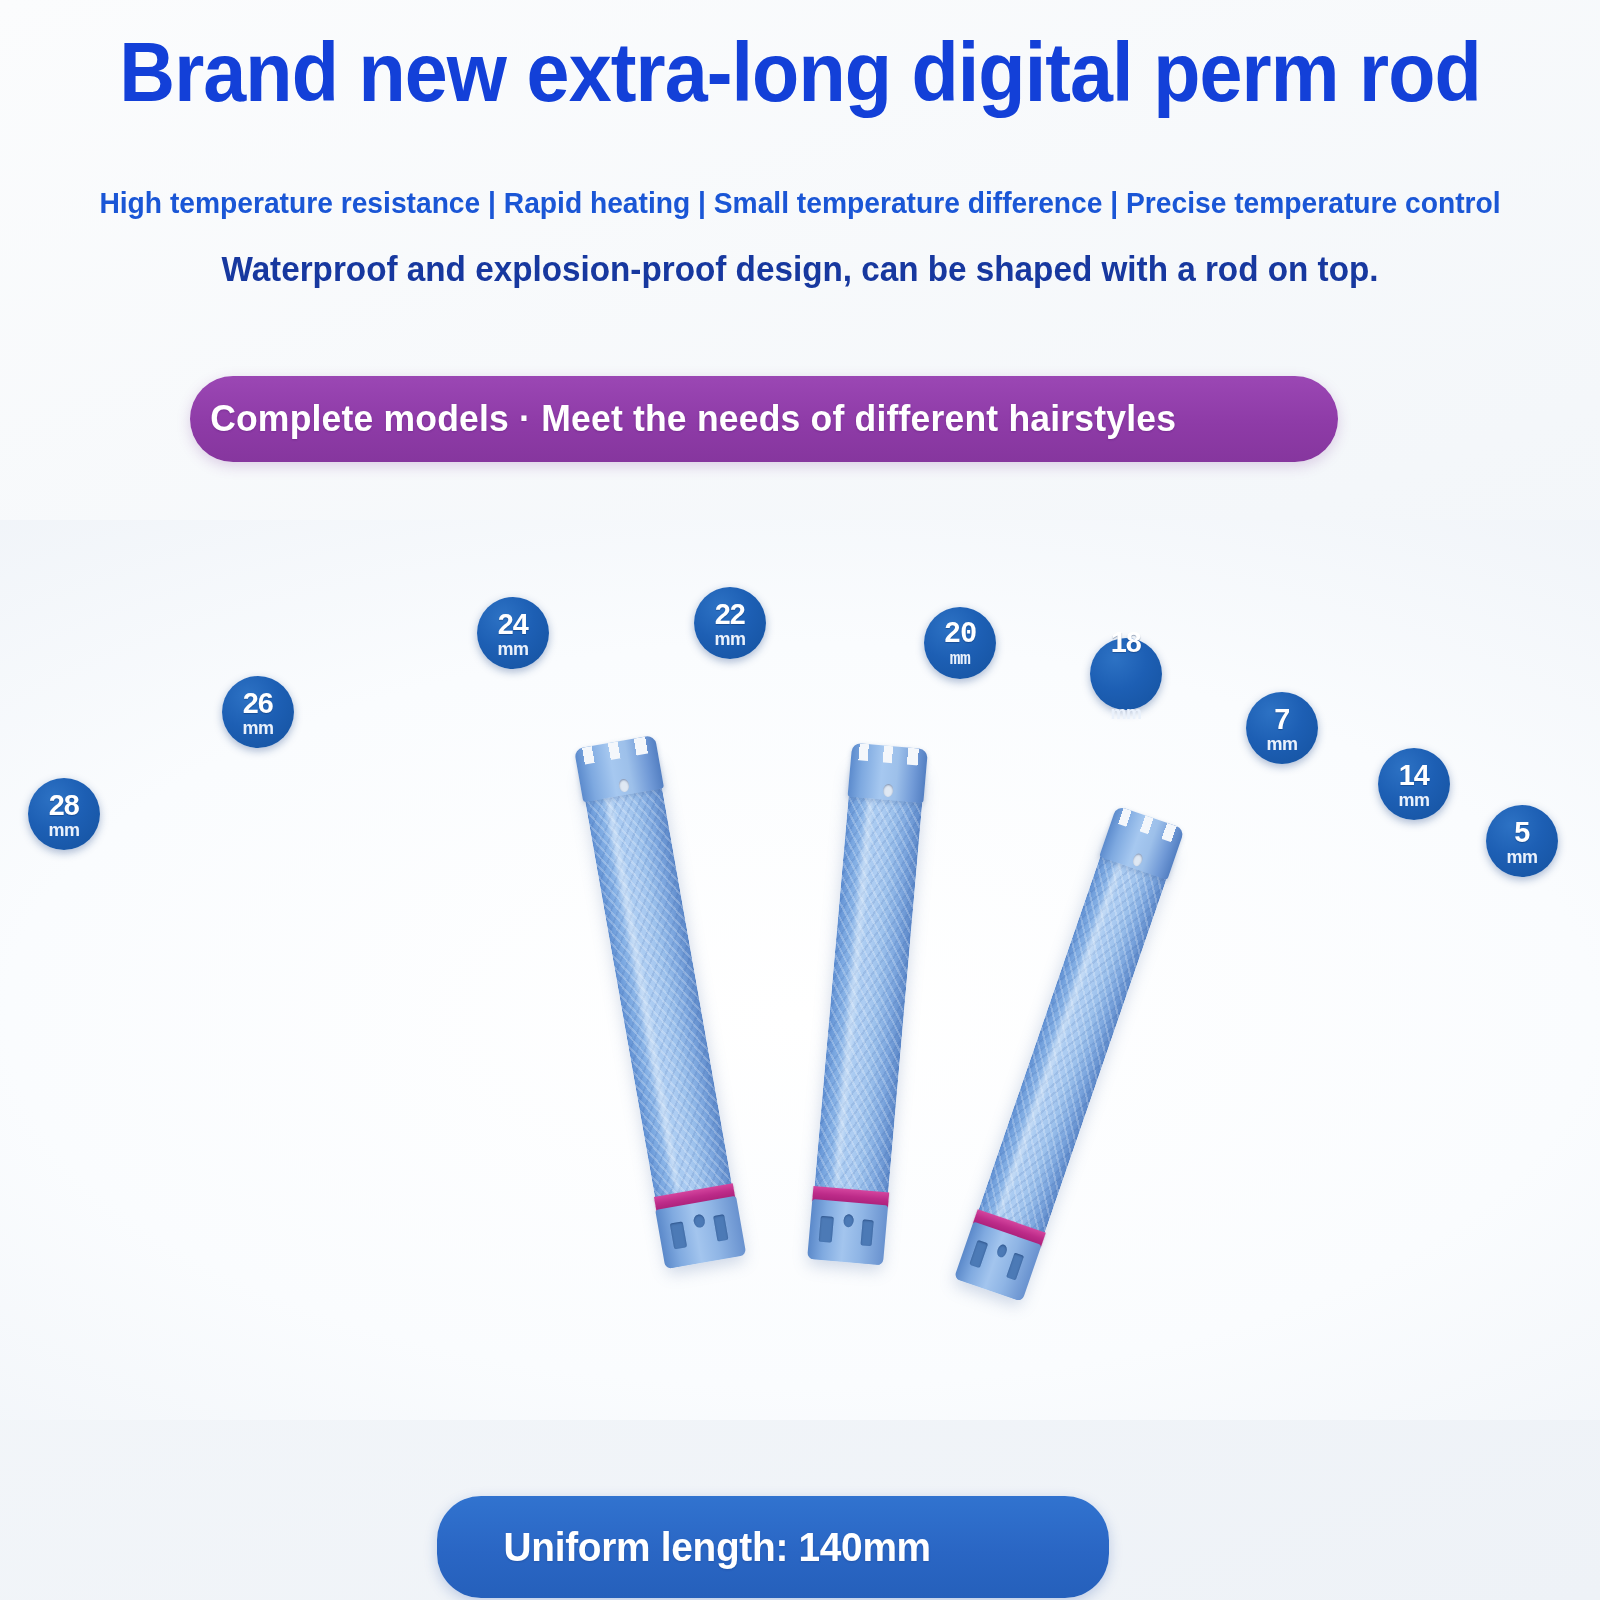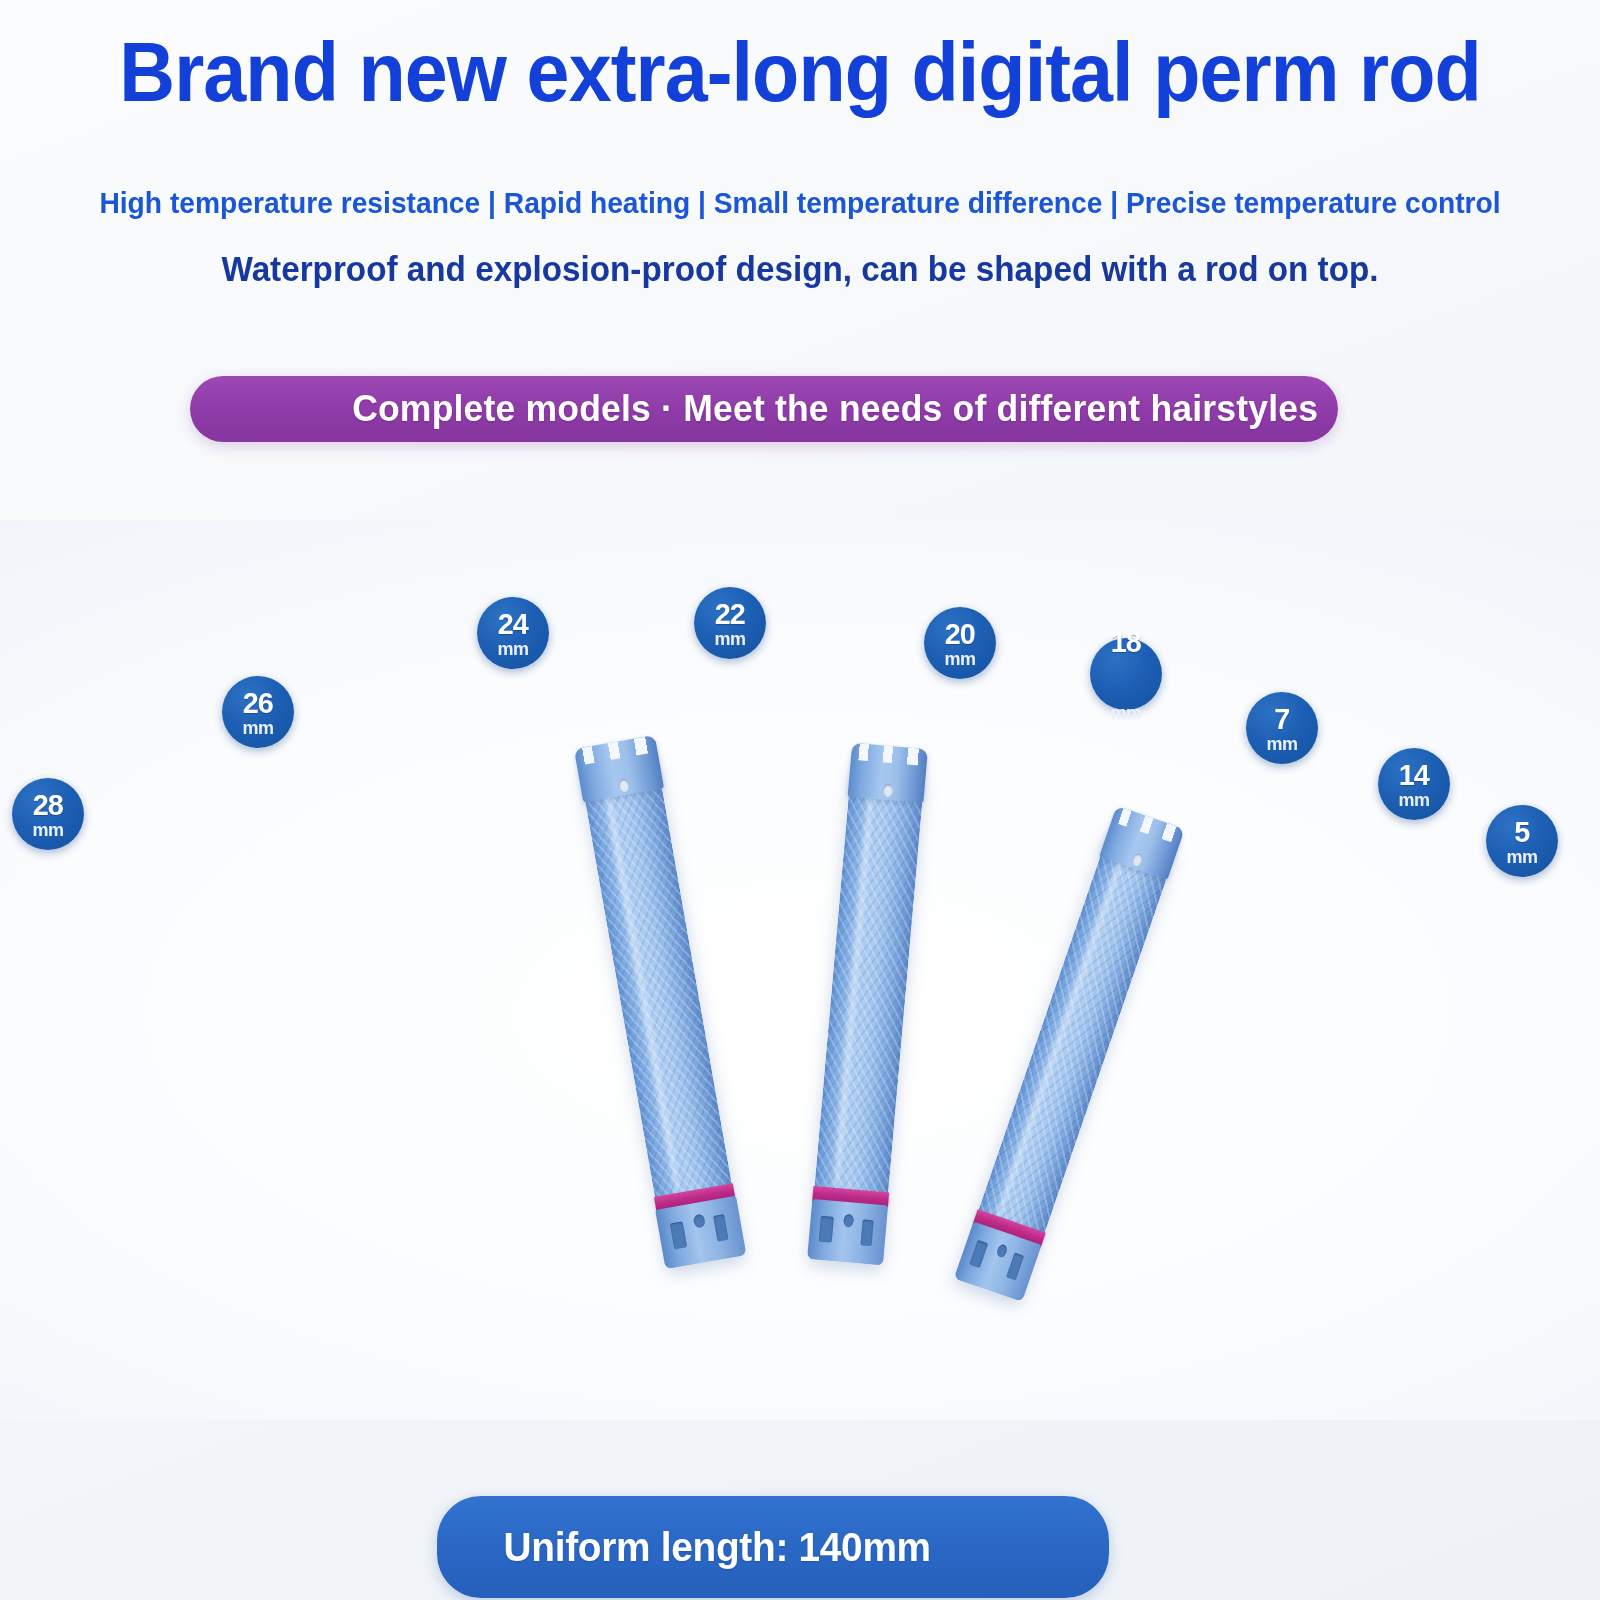--- a/index.html
+++ b/index.html
@@ -26,25 +26,25 @@
     transform:scaleX(.94);transform-origin:center top;white-space:nowrap;
   }
   .sub2{
     position:absolute;left:0;top:249px;width:1600px;text-align:center;
     font-size:35px;font-weight:700;color:#17389f;
     transform:scaleX(.95);transform-origin:center top;white-space:nowrap;
   }
 
   
   .purple-banner{
-    position:absolute;left:190px;top:376px;width:1148px;height:66px;
+    position:absolute;left:190px;top:376px;width:1148px;height:86px;
     background:linear-gradient(180deg,#9b47b4 0%,#8e3ba7 55%,#86369e 100%);
     border-radius:44px;
     box-shadow:0 4px 14px rgba(120,50,150,.22);
-    display:flex;align-items:center;justify-content:flex-end;
+    display:flex;align-items:center;justify-content:flex-start;
   }
   .purple-banner .txt{
     color:#ffffff;font-size:37px;font-weight:700;letter-spacing:.2px;
     transform:scaleX(.96);white-space:nowrap;
     text-shadow:0 1px 2px rgba(80,20,110,.35);
   }
 
   
   .blue-pill{
     position:absolute;left:437px;top:1496px;width:672px;height:102px;
@@ -168,21 +168,21 @@
         <div class="rod" style="left: 147px; top: 344px; width: 86px; height: 436px; transform: rotate(-57deg); z-index: -37;">
           <div class="body"></div>
           <div class="gloss"></div>
           <div class="ring" style="bottom: 58px;"></div>
           <div class="base">
             <div class="slot a"></div>
             <div class="slot b"></div>
             <div class="slot c"></div>
           </div>
         </div>
-        <div class="badge" style="left: 12px; top: 258px; z-index: 60;">
+        <div class="badge" style="left: 28px; top: 258px; z-index: 60;">
           <span class="num">28</span>
           <span class="unit">mm</span>
         </div>
         <div class="rod" style="left: 351px; top: 332px; width: 84px; height: 470px; transform: rotate(-40deg); z-index: -20;">
           <div class="body"></div>
           <div class="gloss"></div>
           <div class="cap">
             <div class="teeth"></div>
           </div>
           <div class="hole"></div>
@@ -240,21 +240,21 @@
             <div class="teeth"></div>
           </div>
           <div class="hole"></div>
           <div class="ring" style="bottom: 58px;"></div>
           <div class="base">
             <div class="slot a"></div>
             <div class="slot b"></div>
             <div class="slot c"></div>
           </div>
         </div>
-        <div class="badge" style="left: 924px; top: 87px; z-index: 60;">
+        <div class="badge" style="left: 924px; top: 87px; z-index: 60; font-family: Liberation Mono, monospace;">
           <span class="num">20</span>
           <span class="unit">mm</span>
         </div>
         <div class="rod" style="left: 953px; top: 288px; width: 70px; height: 482px; transform: rotate(19deg); z-index: 1;">
           <div class="body"></div>
           <div class="gloss"></div>
           <div class="cap">
             <div class="teeth"></div>
           </div>
           <div class="hole"></div>

